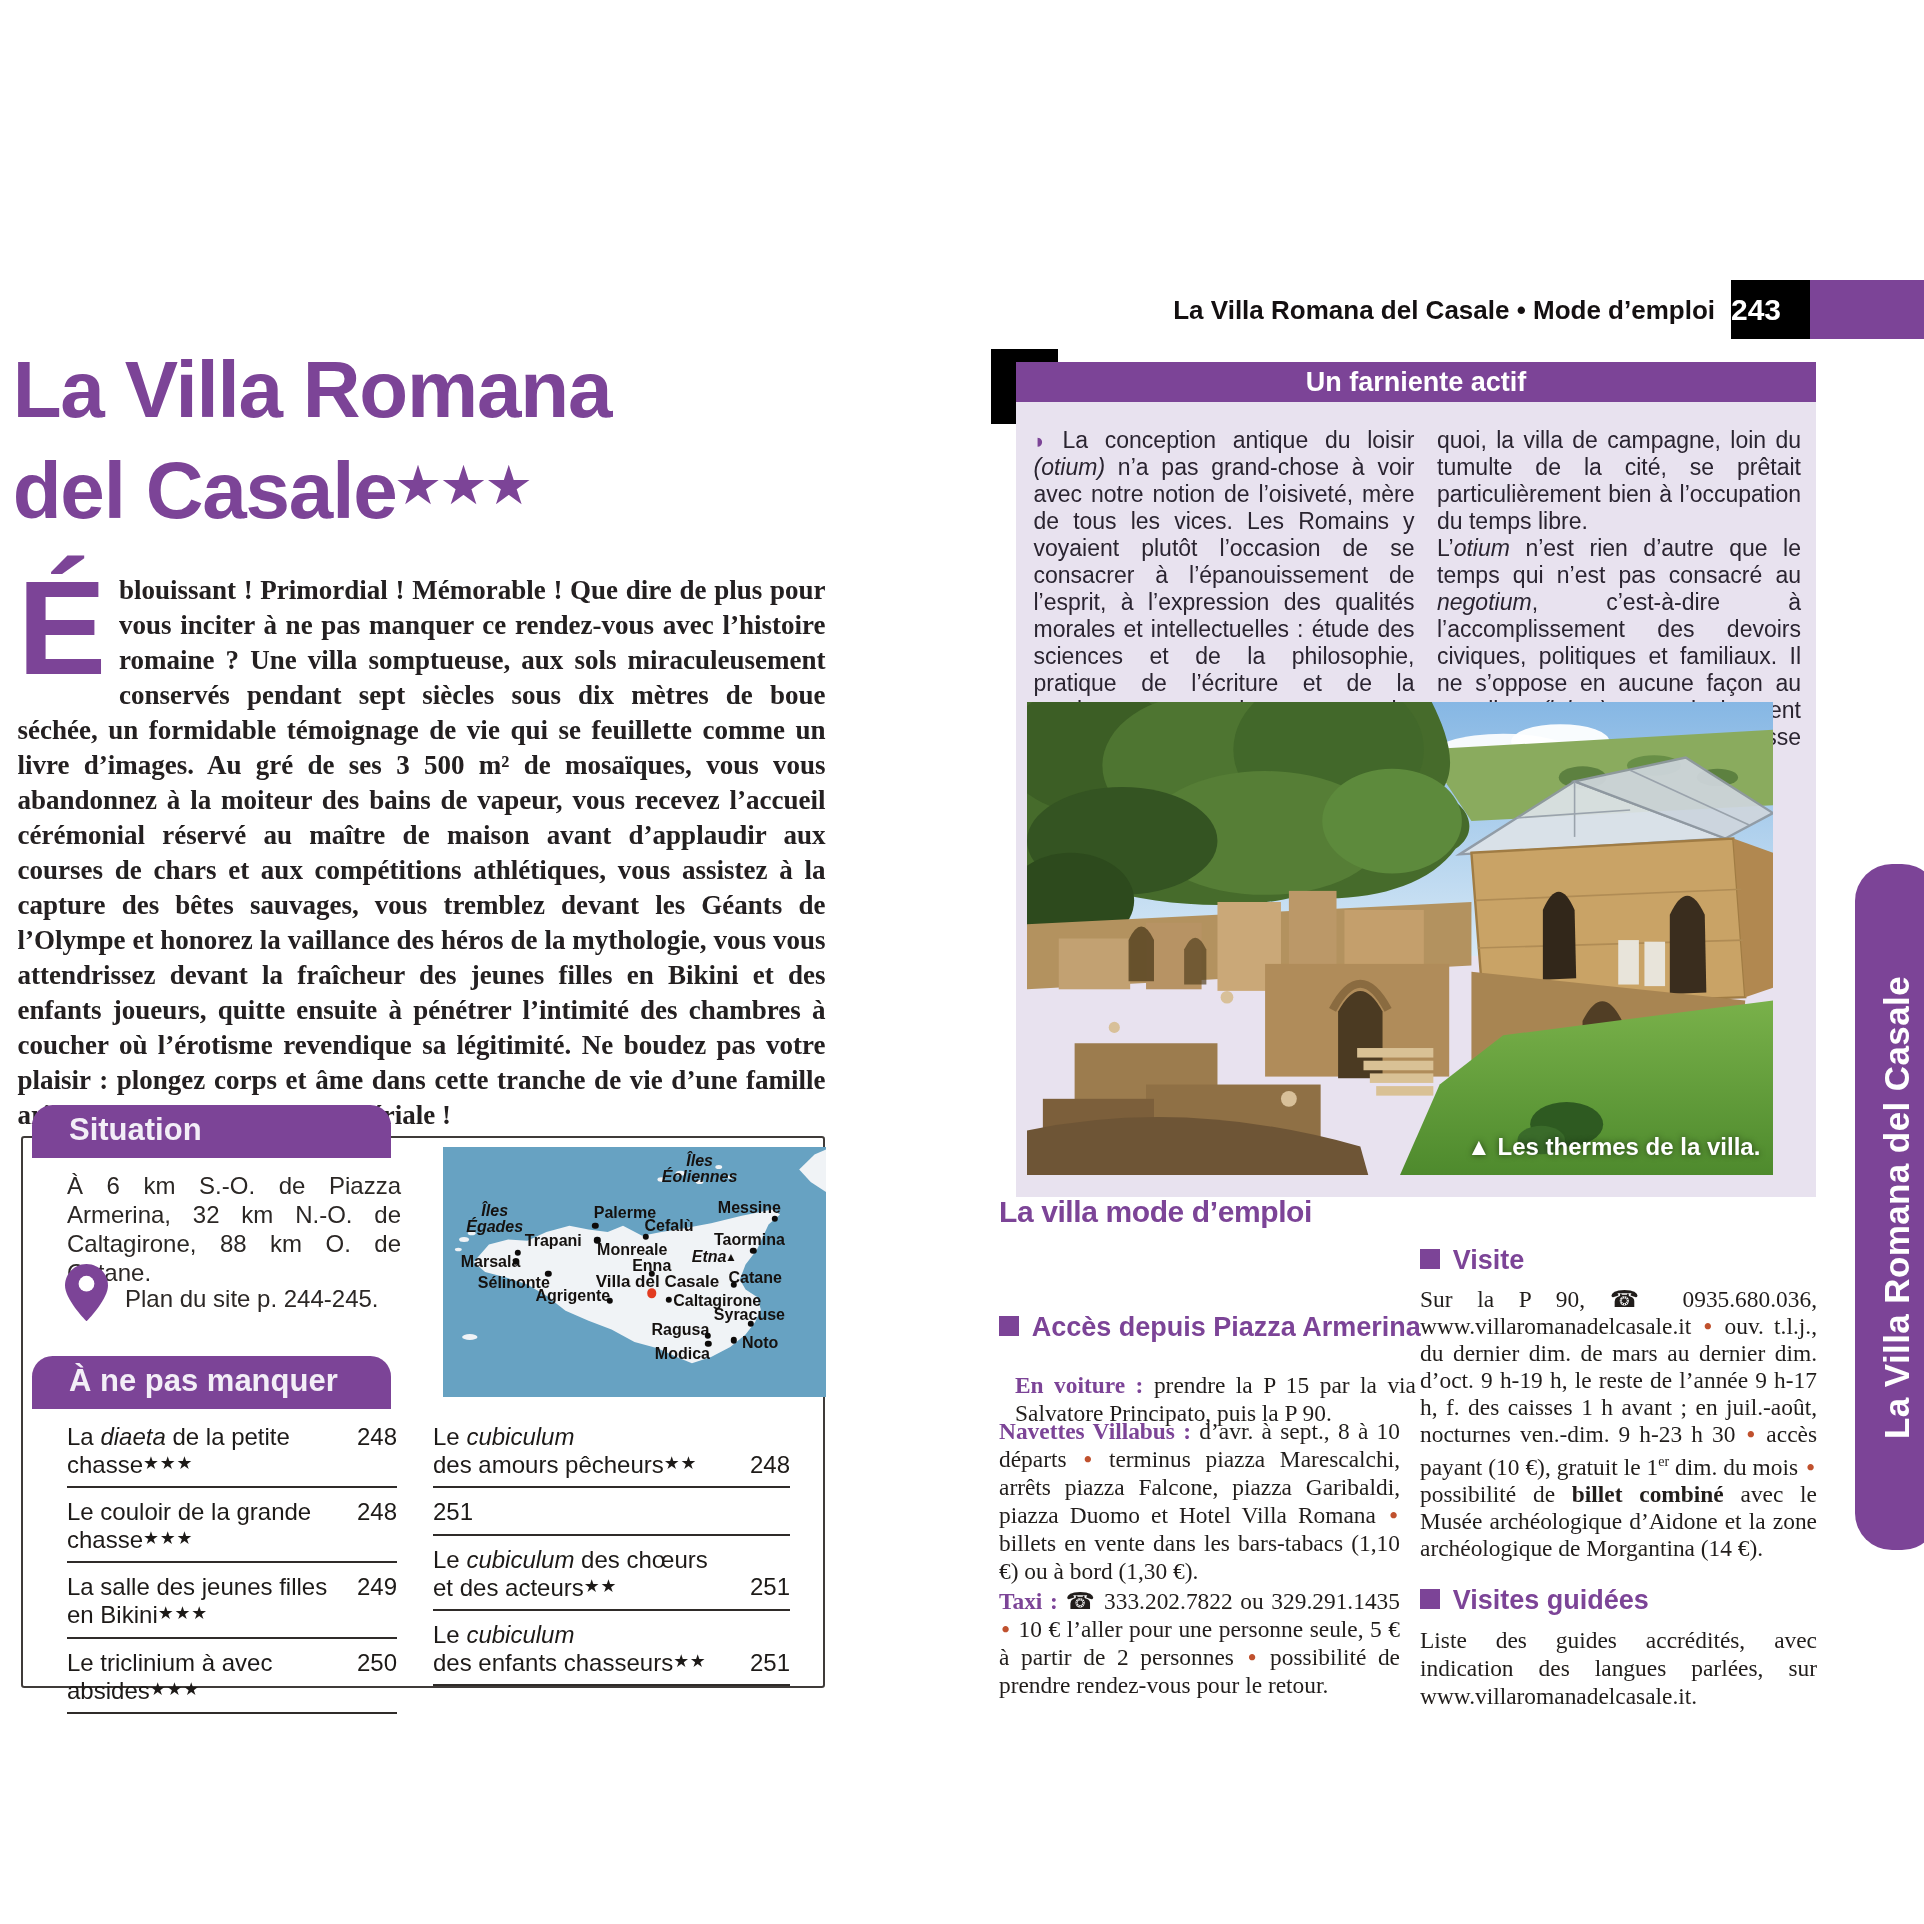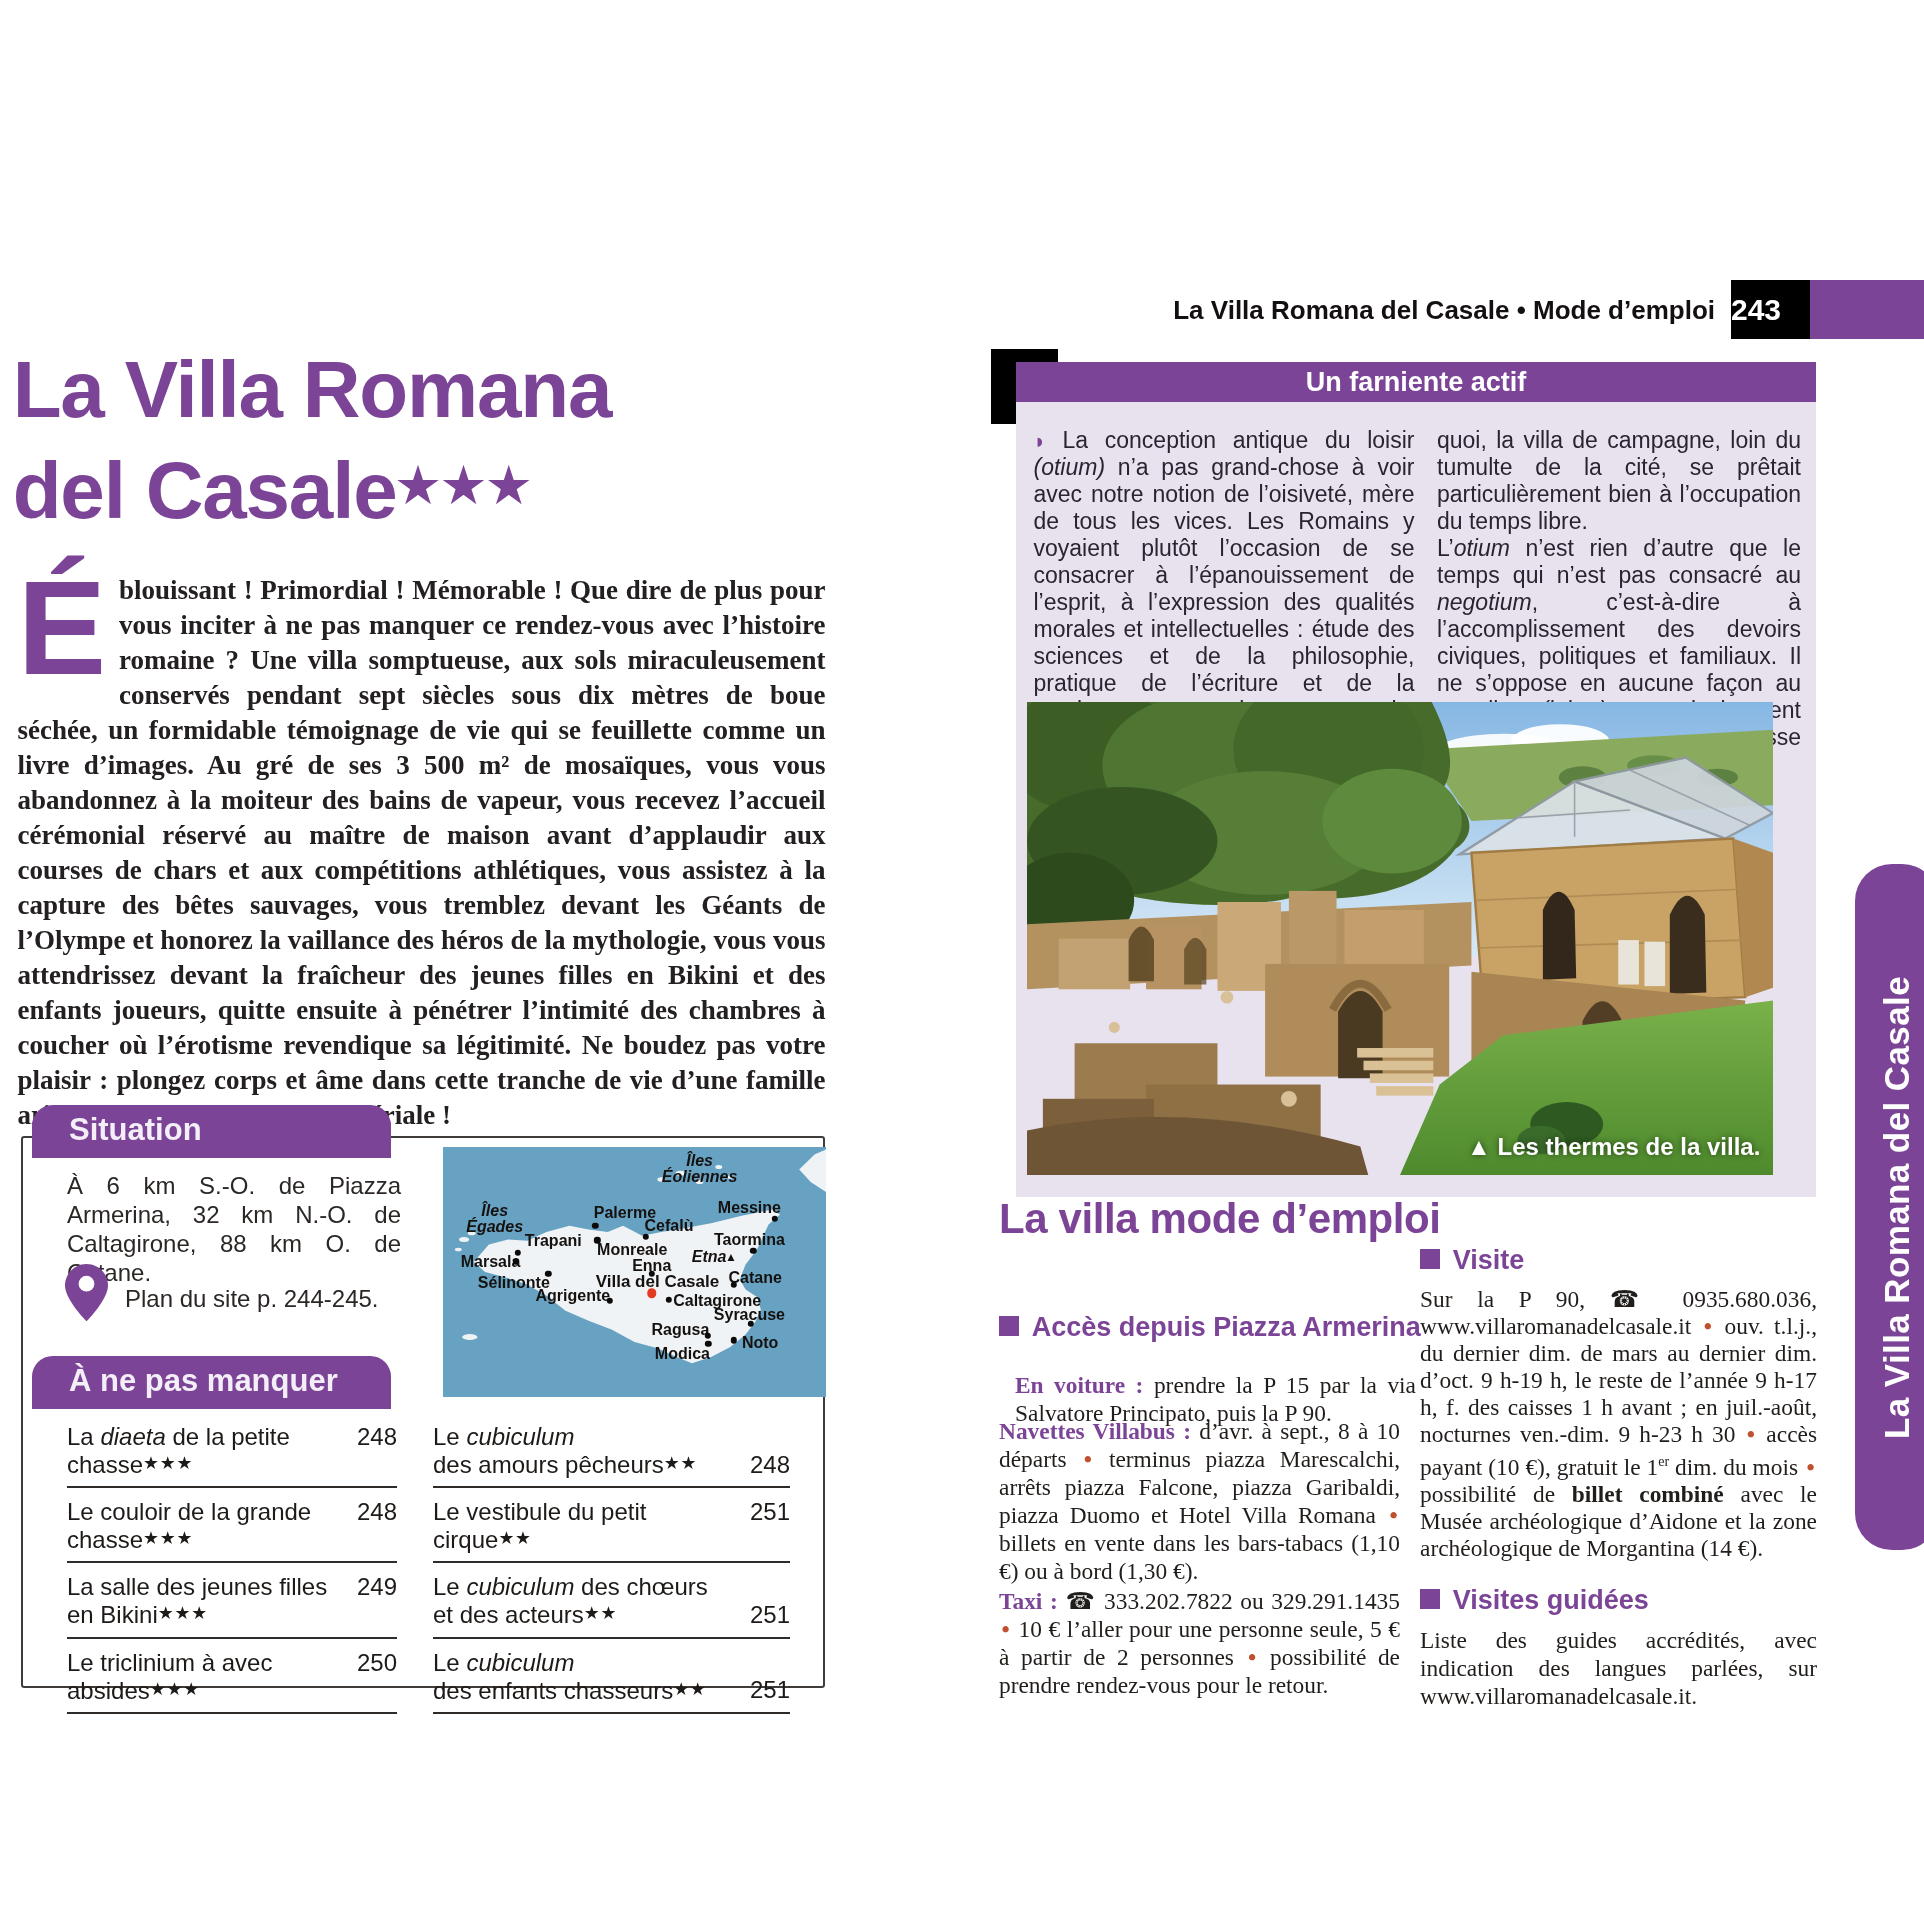--- a/index.html
+++ b/index.html
@@ -71,21 +71,21 @@
   #far-col2{left:421px;width:364px;}
   .seg-bullet{color:var(--purple);font-size:.92em;}
 
   
   #villa-photo{position:absolute;left:11px;top:340px;width:746px;height:473px;overflow:hidden;}
   #villa-photo svg{display:block;width:100%;height:100%;}
   #photo-caption{position:absolute;right:12.7px;bottom:14.3px;color:#fff;font-size:24px;font-weight:bold;
     text-shadow:0 0 6.4px rgba(0,0,0,.55);}
 
   
-  #guide-heading{position:absolute;left:999px;top:1195px;font-size:42px;font-weight:bold;color:var(--purple);letter-spacing:-0.4px;}
+  #guide-heading{position:absolute;left:999px;top:1195px;font-size:30px;font-weight:bold;color:var(--purple);letter-spacing:-0.4px;}
   .subhead{position:absolute;font-size:27px;font-weight:bold;color:var(--purple);}
   .subhead .sq{display:inline-block;width:20px;height:20px;background:var(--purple);margin-right:12.7px;}
   #sub-access{left:999px;top:1312px;}
   #sub-visite{left:1420px;top:1245px;}
   #sub-guidees{left:1420px;top:1585px;}
   .gpara{position:absolute;font-family:"Liberation Serif",serif;font-size:23.4px;line-height:28px;
     text-align:justify;color:#211d1b;}
   #p-car{left:999px;top:1355px;width:401px;}
   #p-bus{left:999px;top:1417px;width:401px;}
   #p-taxi{left:999px;top:1587px;width:401px;}
@@ -223,21 +223,20 @@
         <div class="item-line">
           <span><span>Le </span><span class="seg-i">cubiculum</span></span>
         </div>
         <div class="item-line">
           <span><span>des amours pêcheurs</span><span class="seg-star">★★</span></span>
           <span class="pg">248</span>
         </div>
       </div>
       <div class="nm-item">
         <div class="item-line">
-          <span><span>Le vestibule du petit cirque</span><span class="seg-star">★★</span></span>
           <span class="pg">251</span>
         </div>
       </div>
       <div class="nm-item">
         <div class="item-line">
           <span><span>Le </span><span class="seg-i">cubiculum</span><span> des chœurs</span></span>
         </div>
         <div class="item-line">
           <span><span>et des acteurs</span><span class="seg-star">★★</span></span>
           <span class="pg">251</span>

